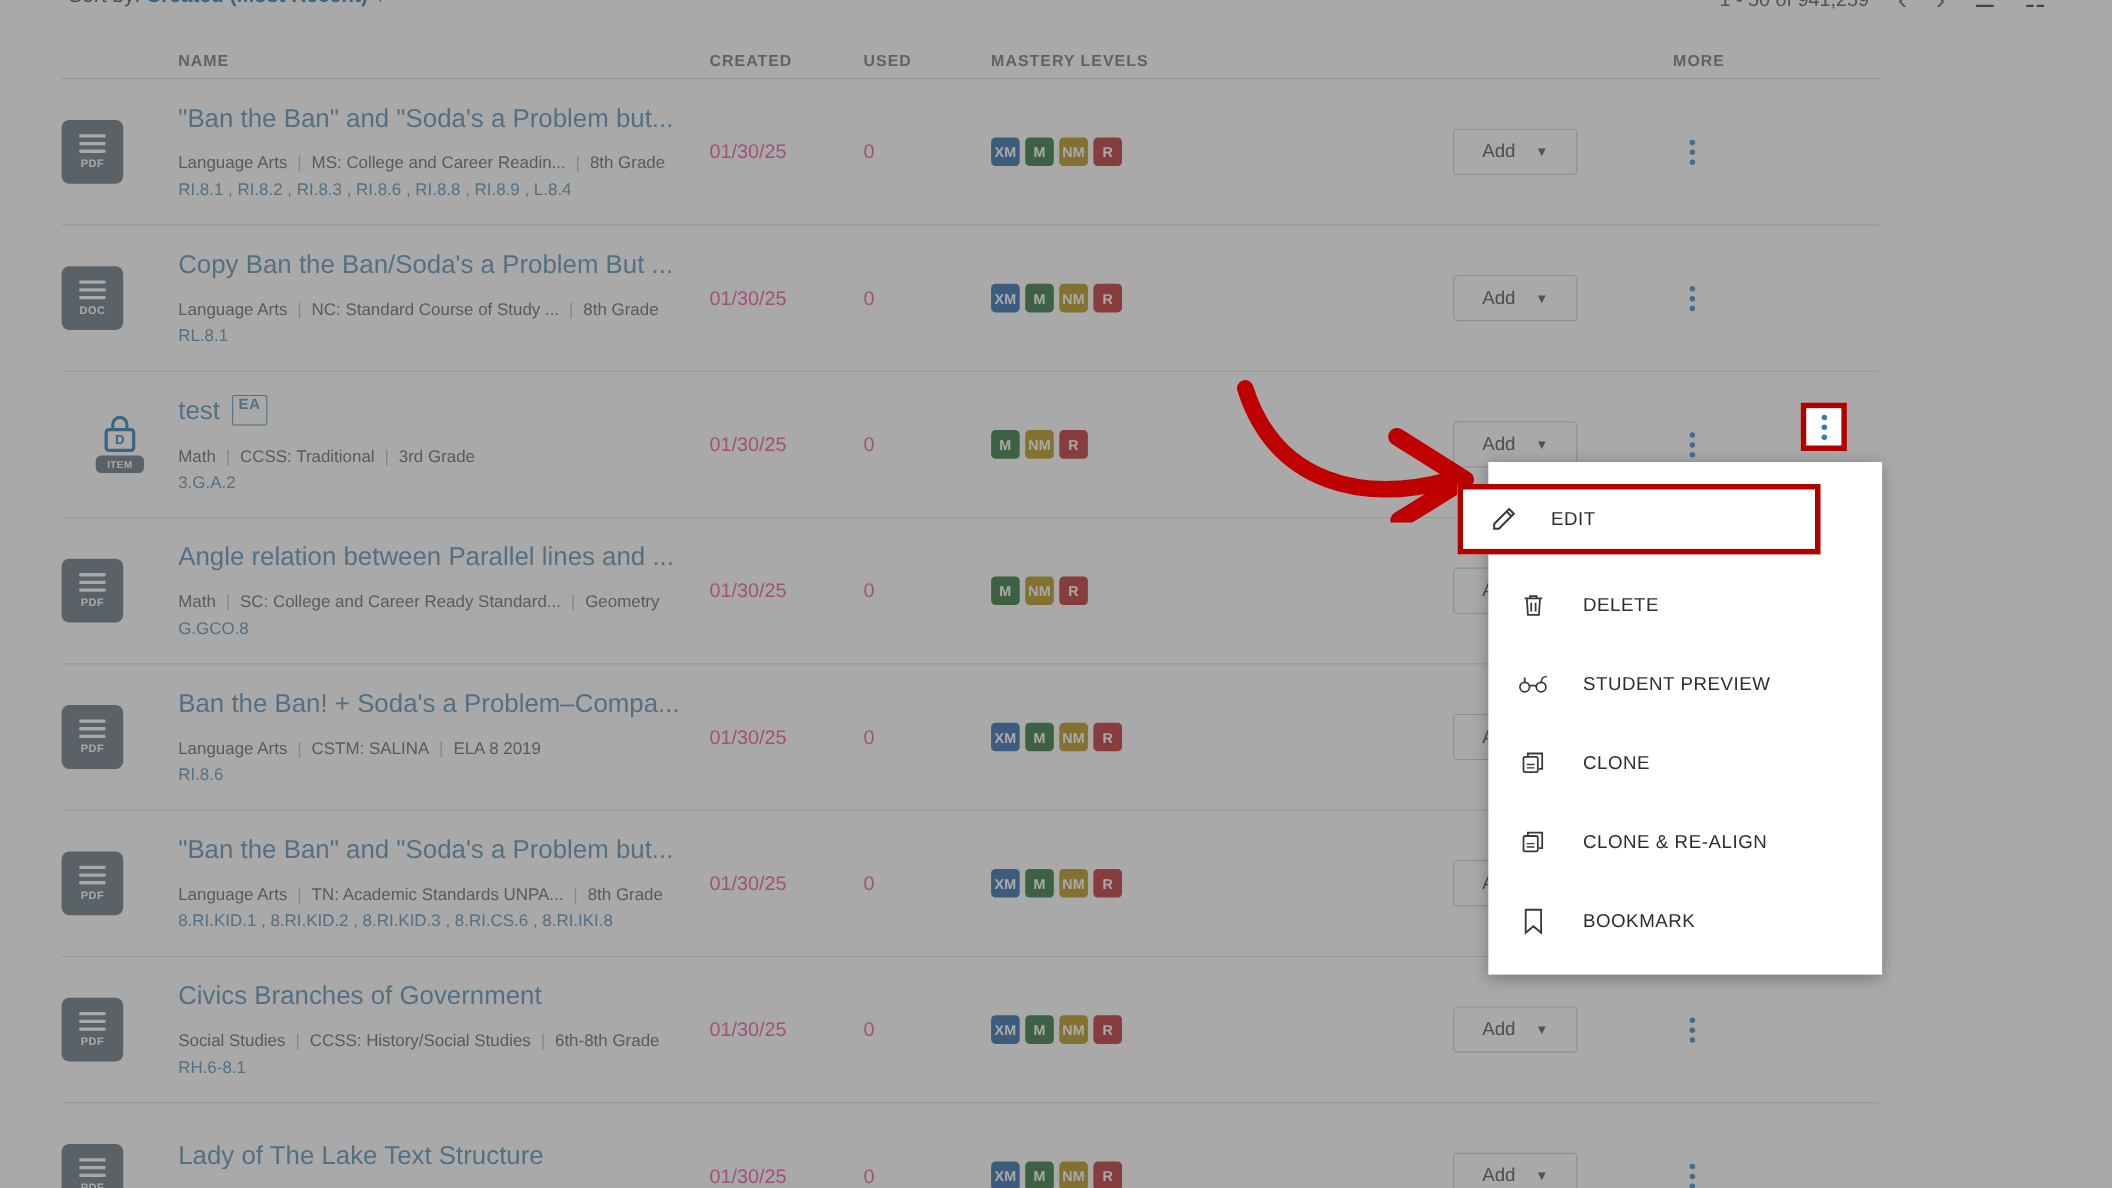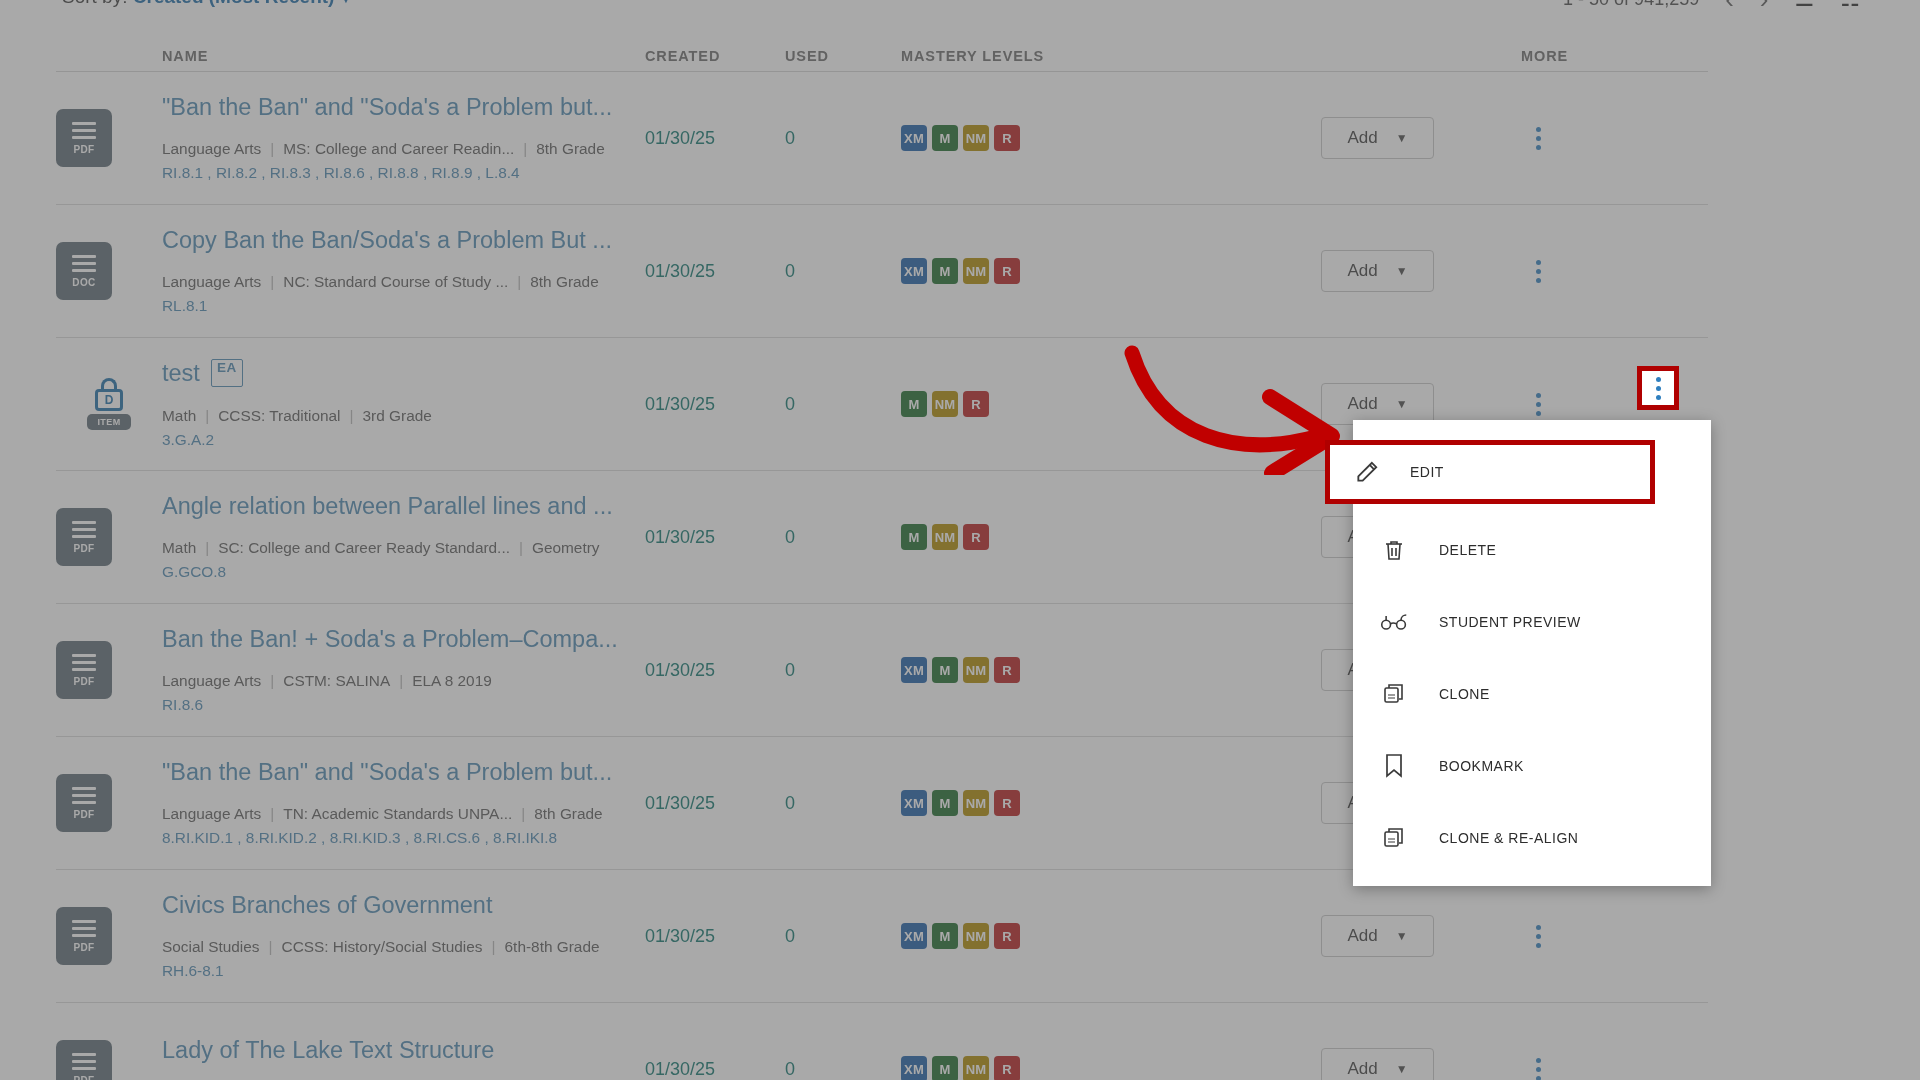--- a/index.html
+++ b/index.html
@@ -138,21 +138,21 @@
   }
   .meta .sep { color: #b6b6b6; margin: 0 9px; }
   .stds {
     margin-top: 6px;
     font-size: 15.4px;
     color: #4d88b0;
     white-space: nowrap;
   }
 
   .created, .used {
-    font-size: 18px; color: #0f766e;
+    font-size: 18px; color: #ec4899;
   }
 
   .badges { display: flex; gap: 5px; }
   .badge {
     width: 26px; height: 26px;
     border-radius: 4px;
     color: #ffffff;
     font-size: 13px; font-weight: bold;
     display: flex; align-items: center; justify-content: center;
     letter-spacing: 0.2px;
@@ -213,21 +213,21 @@
     width: 358px;
     background: #ffffff;
     box-shadow: 0 3px 14px rgba(0,0,0,0.30);
     padding: 10px 0 12px;
   }
   .mi {
     display: flex; align-items: center;
     height: 72px;
     padding-left: 26px;
     gap: 30px;
-    font-size: 14px;
+    font-size: 17px;
     letter-spacing: 0.5px;
     color: #2d2d2d;
   }
   .mi .glyph {
     width: 30px; height: 30px;
     display: flex; align-items: center; justify-content: center;
     color: #3a3a3a;
   }
   .mi.highlight {
     position: absolute;
@@ -711,36 +711,36 @@
           <svg width="24" height="24" viewBox="0 0 24 24" fill="none" stroke="#3a3a3a" stroke-width="1.6">
             <rect x="3" y="6" width="13" height="14" rx="1.5"></rect>
             <path d="M7 6V3h13v14h-3"></path>
             <path d="M6 16h7M6 13h7" stroke-width="1.2"></path>
           </svg>
         </span>
         <span>CLONE</span>
       </div>
       <div class="mi">
         <span class="glyph">
-          <svg width="22" height="26" viewBox="0 0 20 26" fill="none" stroke="#3a3a3a" stroke-width="1.7">
-            <path d="M3 2h14v21l-7-6-7 6z"></path>
-          </svg>
-        </span>
-        <span>BOOKMARK</span>
-      </div>
-      <div class="mi">
-        <span class="glyph">
           <svg width="24" height="24" viewBox="0 0 24 24" fill="none" stroke="#3a3a3a" stroke-width="1.6">
             <rect x="3" y="6" width="13" height="14" rx="1.5"></rect>
             <path d="M7 6V3h13v14h-3"></path>
             <path d="M6 16h7M6 13h7" stroke-width="1.2"></path>
           </svg>
         </span>
         <span>CLONE &amp; RE-ALIGN</span>
       </div>
+      <div class="mi">
+        <span class="glyph">
+          <svg width="22" height="26" viewBox="0 0 20 26" fill="none" stroke="#3a3a3a" stroke-width="1.7">
+            <path d="M3 2h14v21l-7-6-7 6z"></path>
+          </svg>
+        </span>
+        <span>BOOKMARK</span>
+      </div>
     </div>
 
   <svg id="arrow" viewBox="0 0 240 130">
     <path d="M12 8 C 40 96, 120 112, 196 92" stroke="#c00000" stroke-width="15" fill="none" stroke-linecap="round"></path>
     <path d="M150 52 L212 91 L152 128" stroke="#c00000" stroke-width="16" fill="none" stroke-linecap="round" stroke-linejoin="round"></path>
   </svg>
 
 </div>
 
 </body></html>

